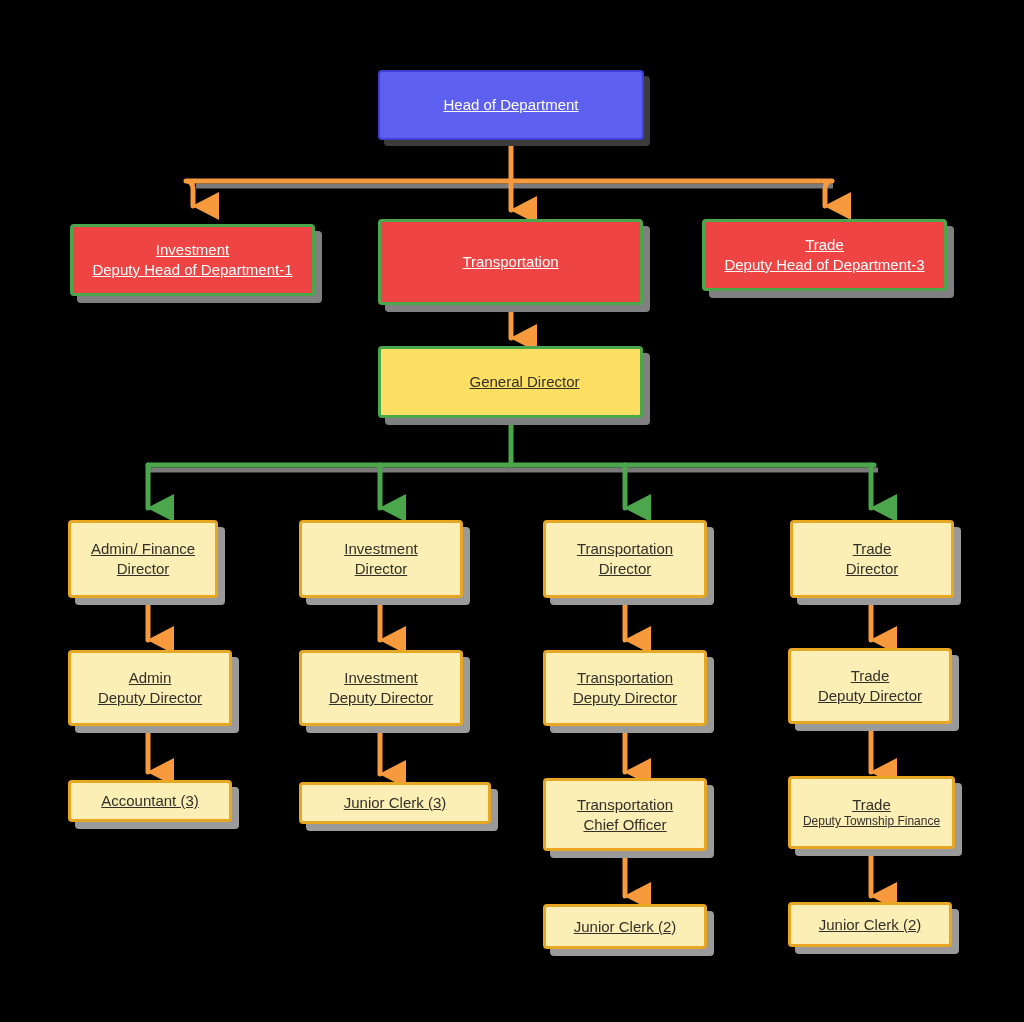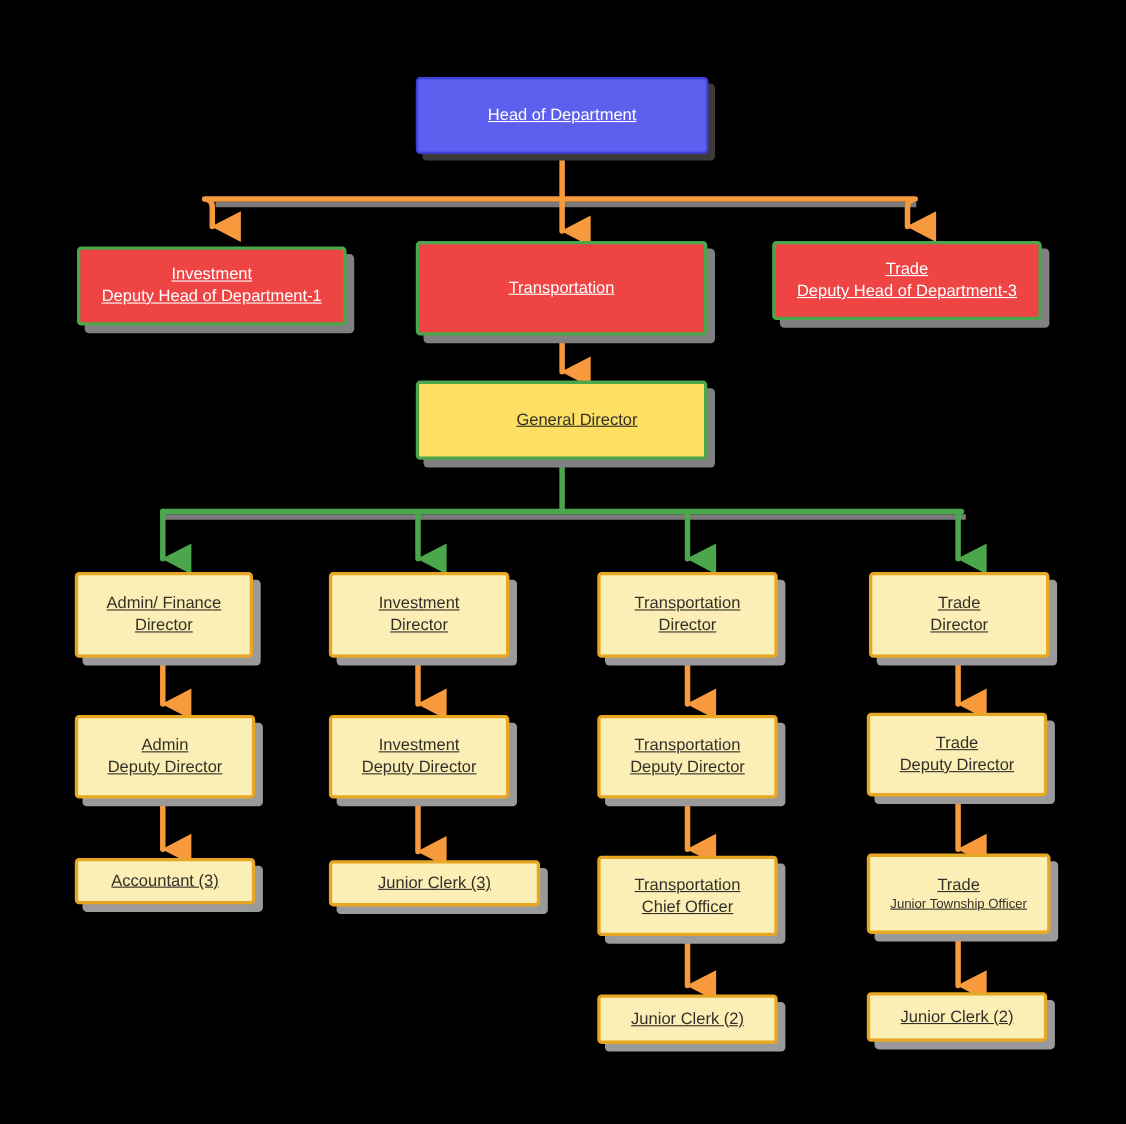--- a/index.html
+++ b/index.html
@@ -148,21 +148,21 @@
   </div>
   <div class="node dept" style="left:702px; top:219px; width:245px; height:72px;">
     <span class="l1">Trade</span>
     <span class="l2">Deputy Head of Department-3</span>
   </div>
 
   <div class="node gd" style="left:378px; top:346px; width:265px; height:72px;padding-left:28px;">
     <span class="l1">General Director</span>
   </div>
 
-  <div class="node staff" style="left:68px; top:520px; width:162px; height:78px;">
+  <div class="node staff" style="left:68px; top:520px; width:150px; height:78px;">
     <span class="l1">Admin/ Finance</span>
     <span class="l2">Director</span>
   </div>
   <div class="node staff" style="left:299px; top:520px; width:164px; height:78px;">
     <span class="l1">Investment</span>
     <span class="l2">Director</span>
   </div>
   <div class="node staff" style="left:543px; top:520px; width:164px; height:78px;">
     <span class="l1">Transportation</span>
     <span class="l2">Director</span>
@@ -194,21 +194,21 @@
   </div>
   <div class="node staff" style="left:299px; top:782px; width:192px; height:42px;">
     <span class="l1">Junior Clerk (3)</span>
   </div>
   <div class="node staff" style="left:543px; top:778px; width:164px; height:73px;">
     <span class="l1">Transportation</span>
     <span class="l2">Chief Officer</span>
   </div>
   <div class="node staff" style="left:788px; top:776px; width:167px; height:73px;">
     <span class="l1">Trade</span>
-    <span class="l2 small">Junior Township Officer</span>
+    <span class="l2 small">Deputy Township Finance</span>
   </div>
 
   <div class="node staff" style="left:543px; top:904px; width:164px; height:45px;">
     <span class="l1">Junior Clerk (2)</span>
   </div>
   <div class="node staff" style="left:788px; top:902px; width:164px; height:45px;">
     <span class="l1">Junior Clerk (2)</span>
   </div>
 
 </div>

